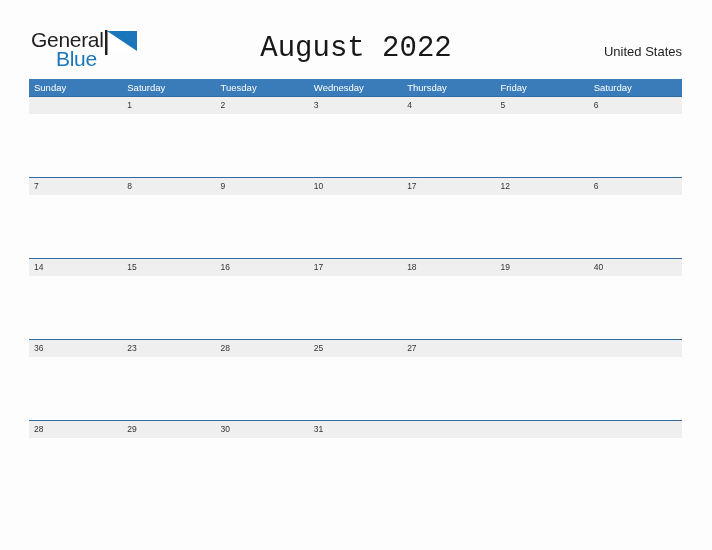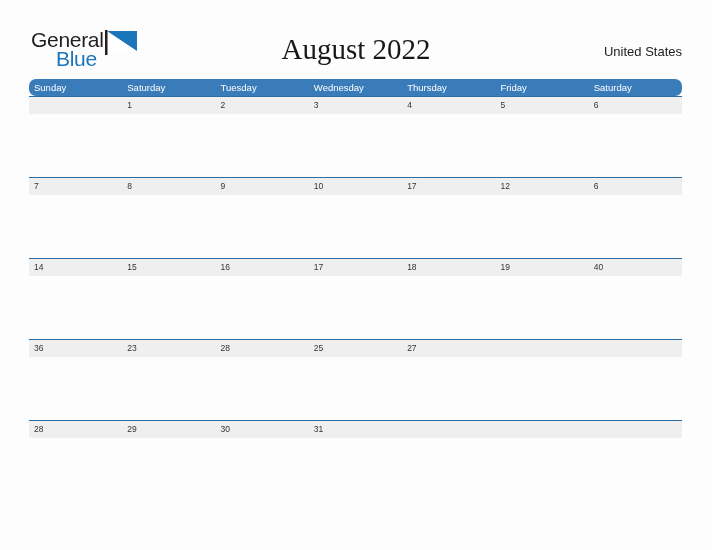--- a/index.html
+++ b/index.html
@@ -61,21 +61,21 @@
   }
 
   #calendar-title {
     position: absolute;
     left: 0;
     top: 32px;
     width: 712px;
     text-align: center;
     font-size: 29px;
     color: #181818;
-    font-family: Liberation Serif, serif;
+    font-family: Liberation Mono, monospace;
     letter-spacing: 0px;
     line-height: 34px;
   }
 
   #region-label {
     position: absolute;
     right: 30px;
     top: 44px;
     font-size: 13px;
     color: #222222;
@@ -90,21 +90,20 @@
     left: 29px;
     top: 79px;
     width: 653px;
   }
 
   .weekday-header {
     display: flex;
     width: 100%;
     height: 17px;
     background: #3a7cba;
-    border-radius: 7px;
   }
   .weekday-cell {
     width: 93.2857px;
     box-sizing: border-box;
     padding-left: 5px;
     color: #ffffff;
     font-size: 9.5px;
     line-height: 17px;
     font-family: "Liberation Sans", sans-serif;
     white-space: nowrap;

